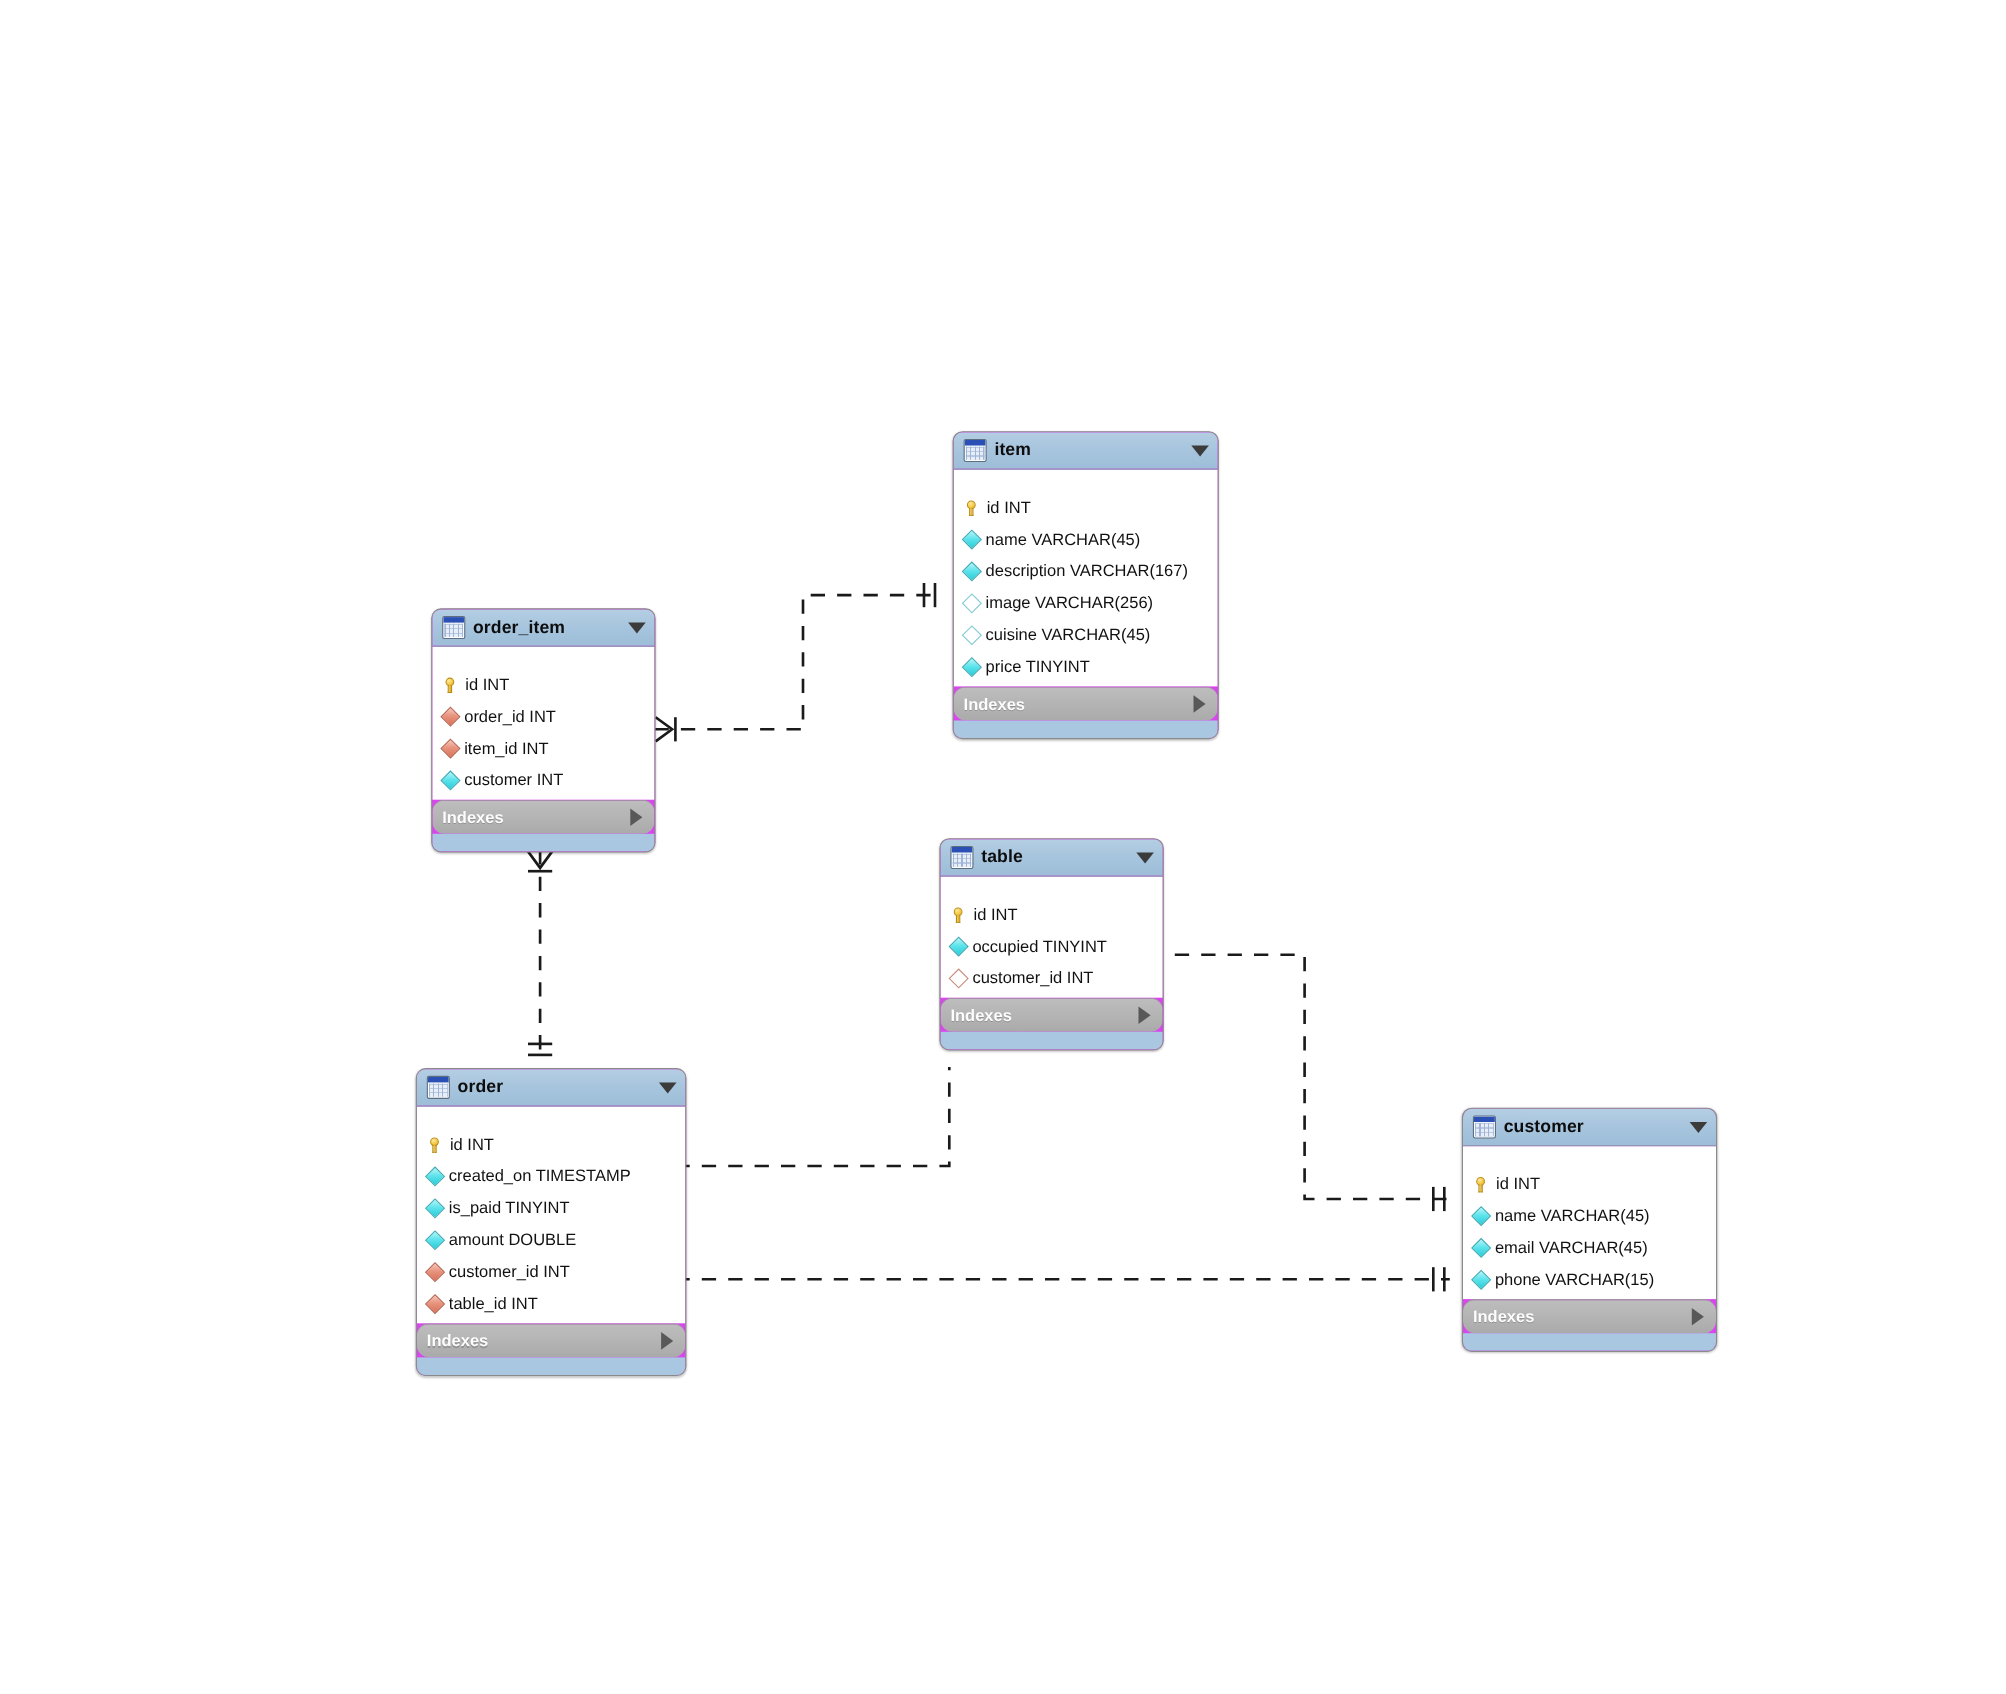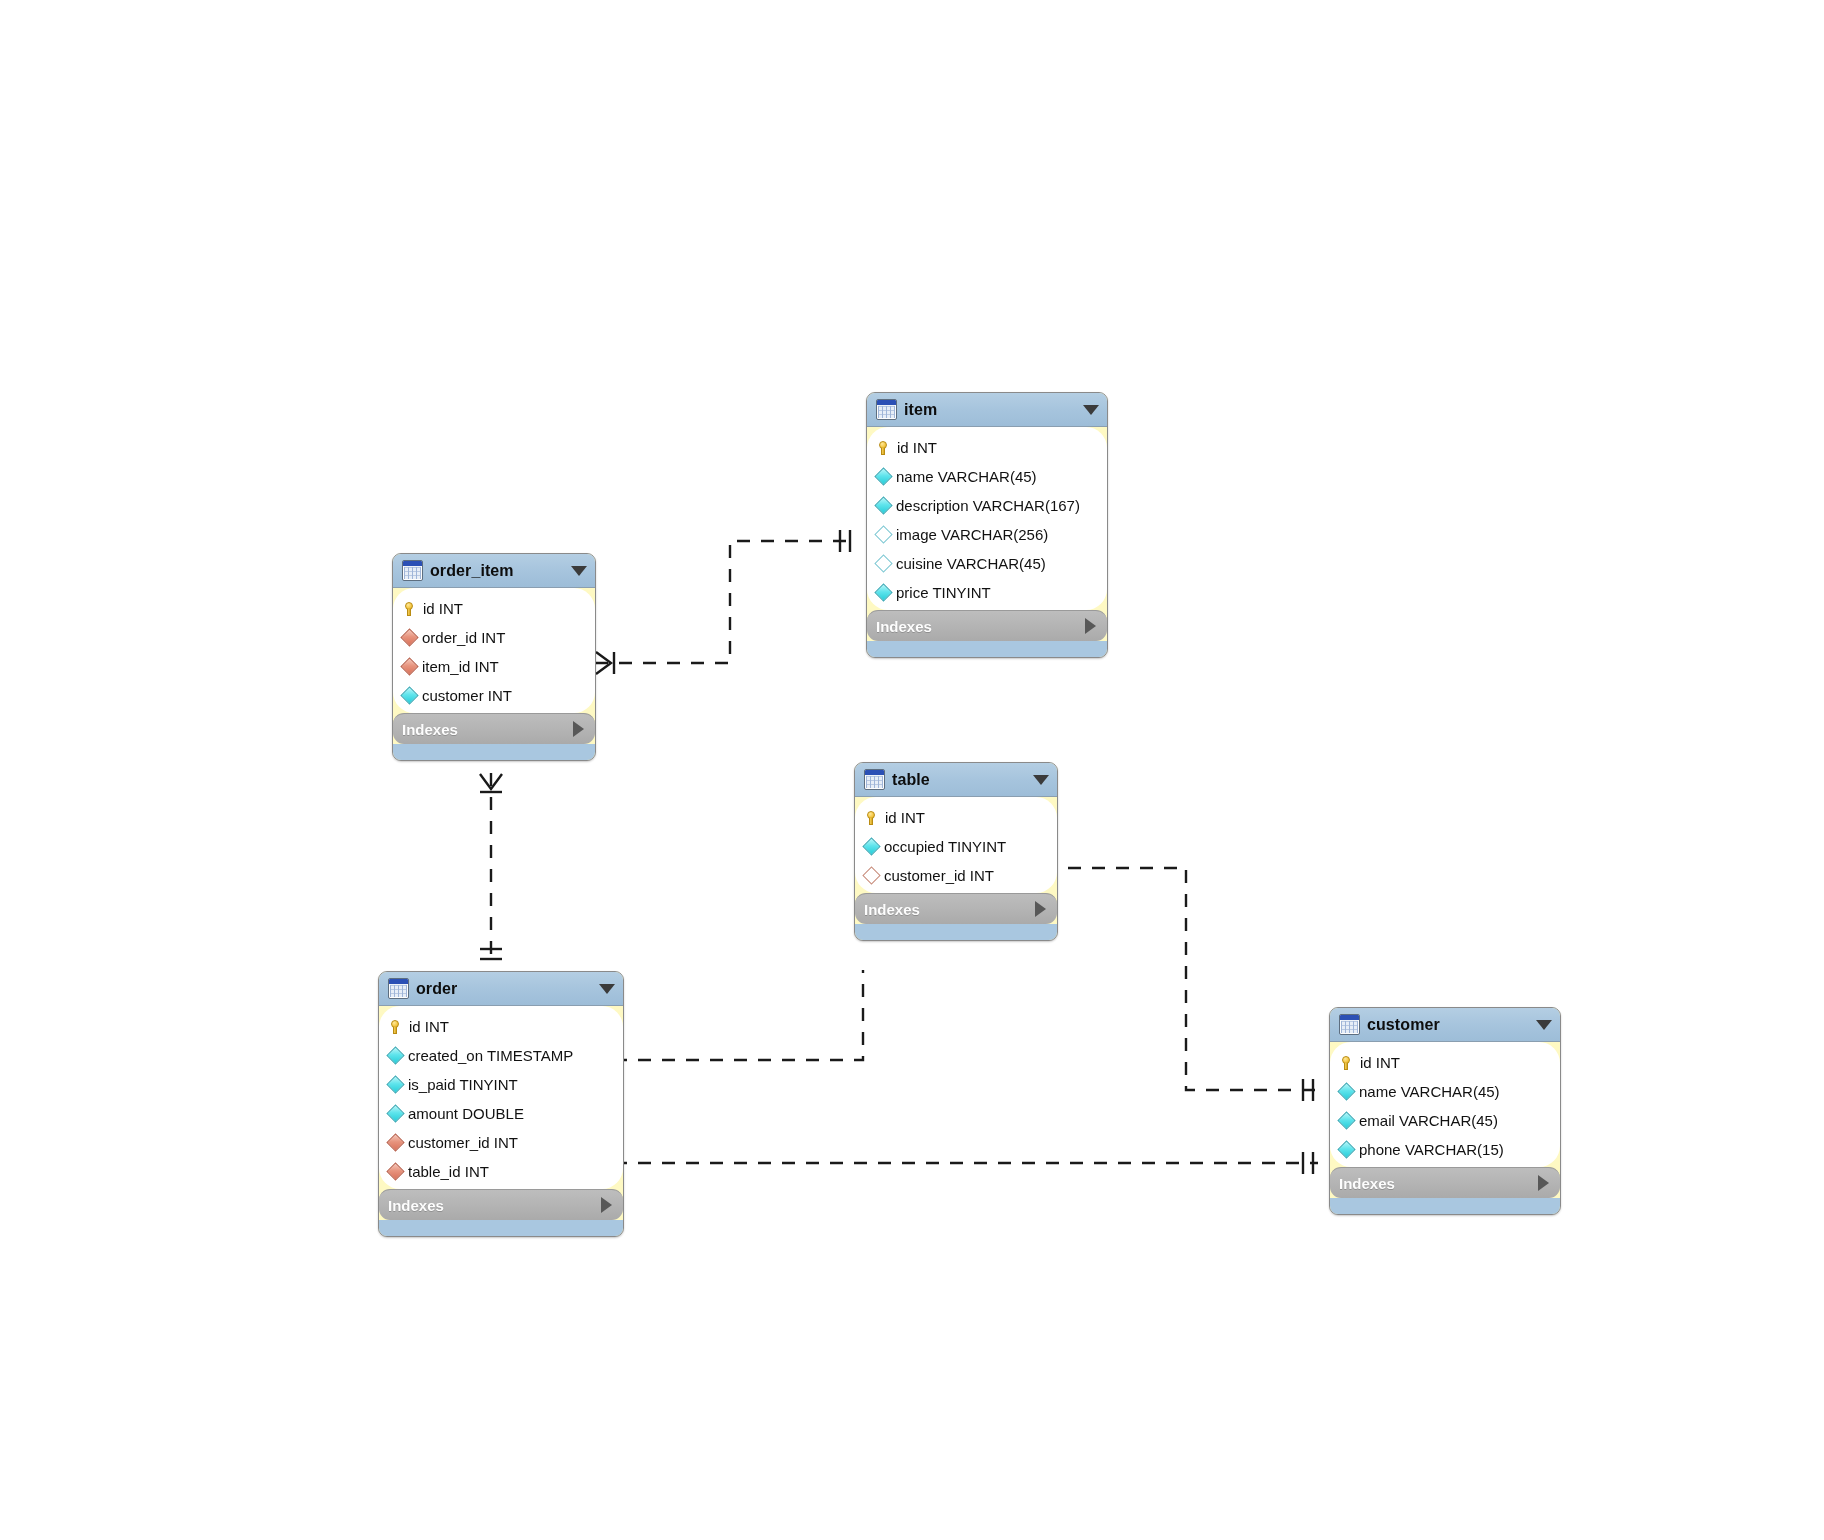--- a/index.html
+++ b/index.html
@@ -32,21 +32,21 @@
     z-index: 1;
   }
 
   
   .er-table {
     position: absolute;
     z-index: 5;
     box-sizing: border-box;
     border: 1px solid #8a8a8a;
     border-radius: 9px;
-    background: #fef9c3;
+    background: #d946ef;
     box-shadow: 0 1px 2px rgba(0,0,0,0.22);
     overflow: hidden;
     font-size: 0;
   }
 
   .er-header {
     position: relative;
     height: 34px;
     display: flex;
     align-items: center;
@@ -105,22 +105,21 @@
     border-left: 8px solid transparent;
     border-right: 8px solid transparent;
     border-top: 10px solid #3b3b3b;
     margin-left: 10px;
   }
 
   .er-columns {
     background: #ffffff;
     border-left: 0;
     border-right: 0;
-    padding: 6px 0 3px 0;
-    border-radius: 21px;
+    padding: 20px 0 3px 0;
   }
 
   .er-col {
     display: flex;
     align-items: center;
     height: 29px;
     padding: 0 8px 0 9px;
     box-sizing: border-box;
     white-space: nowrap;
   }

